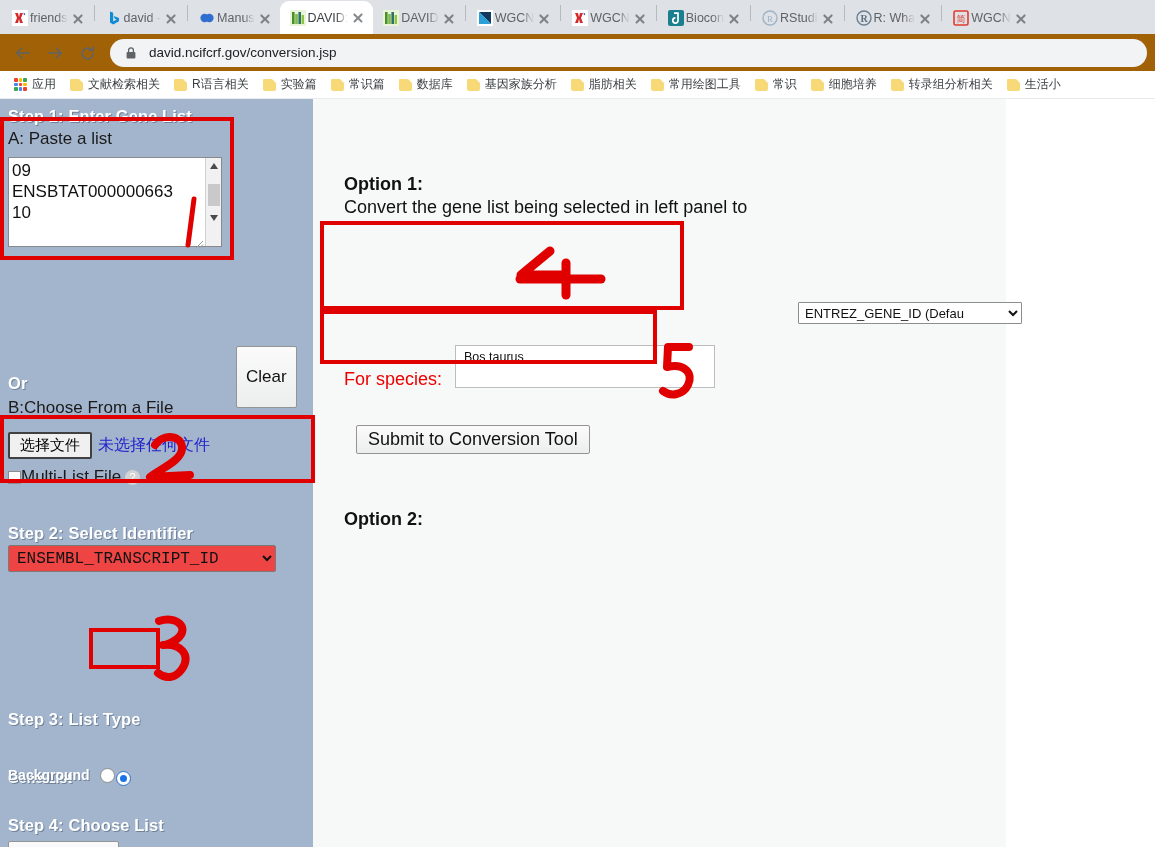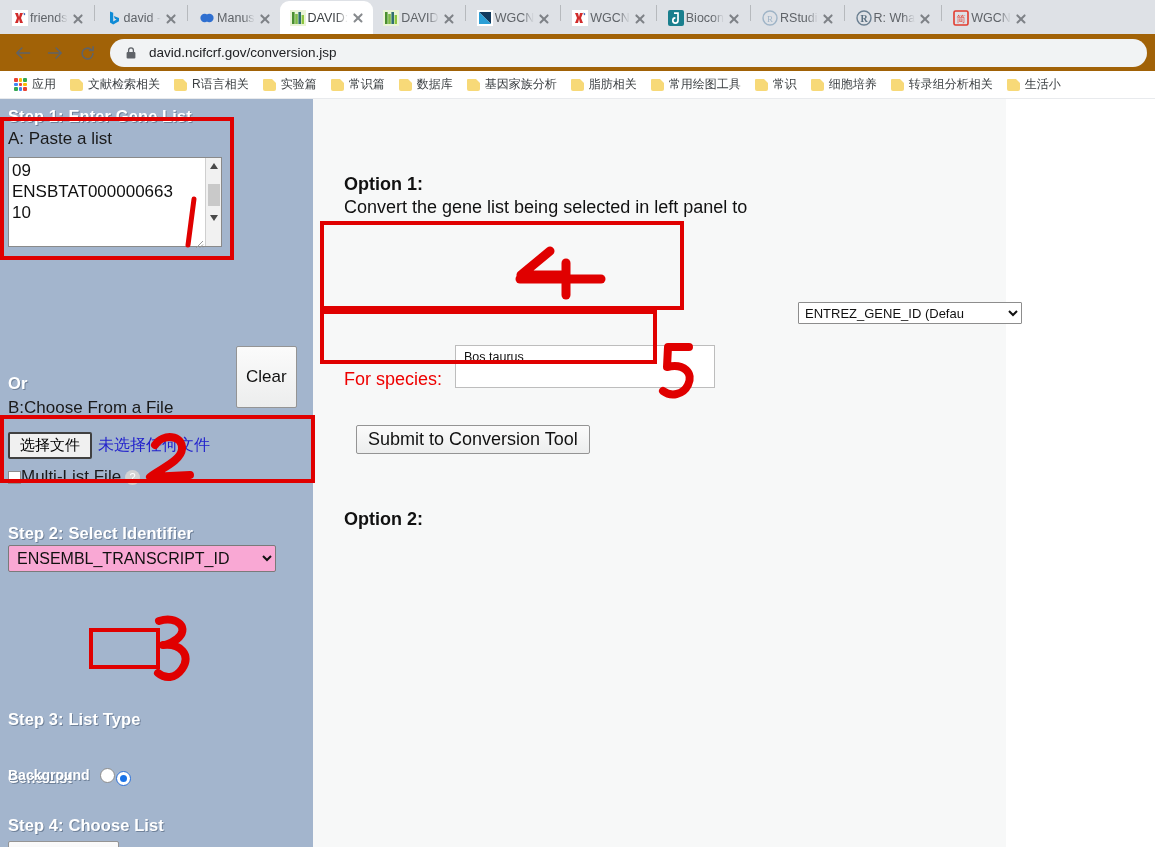--- a/index.html
+++ b/index.html
@@ -91,21 +91,21 @@
   .btn{
     font-family:"Liberation Sans",sans-serif;
     background:linear-gradient(#fbfbfb,#eceded);border:1px solid #949494;
     border-radius:2px;color:#111;cursor:pointer;
   }
   .clearbtn{font-size:17px;padding:20px 9px;}
   .filebtn{font-size:15px;padding:2px 10px;background:#f0f0f0;border:2px solid #404040;border-radius:2px;}
   .nofile{font-size:16px;color:#2222cc;margin-left:6px;}
   .idselect{
     width:268px;font-size:16px;padding:2px 4px;box-sizing:border-box;
-    font-family:Liberation Sans, sans-serif;background:#f9a8d4;border:1px solid #7a7a7a;
+    font-family:Liberation Mono, monospace;background:#ef4444;border:1px solid #7a7a7a;
     border-radius:2px;color:#111;height:27px;
   }
   .submitlist{font-size:18px;padding:2px 10px;}
 
   
   .radio{
     width:15px;height:15px;border-radius:50%;box-sizing:border-box;display:inline-block;
     vertical-align:middle;background:#fff;border:1px solid #8d8d8d;position:relative;
   }
   .radio.on{border:1px solid #2a6fd6;background:#fff;}

